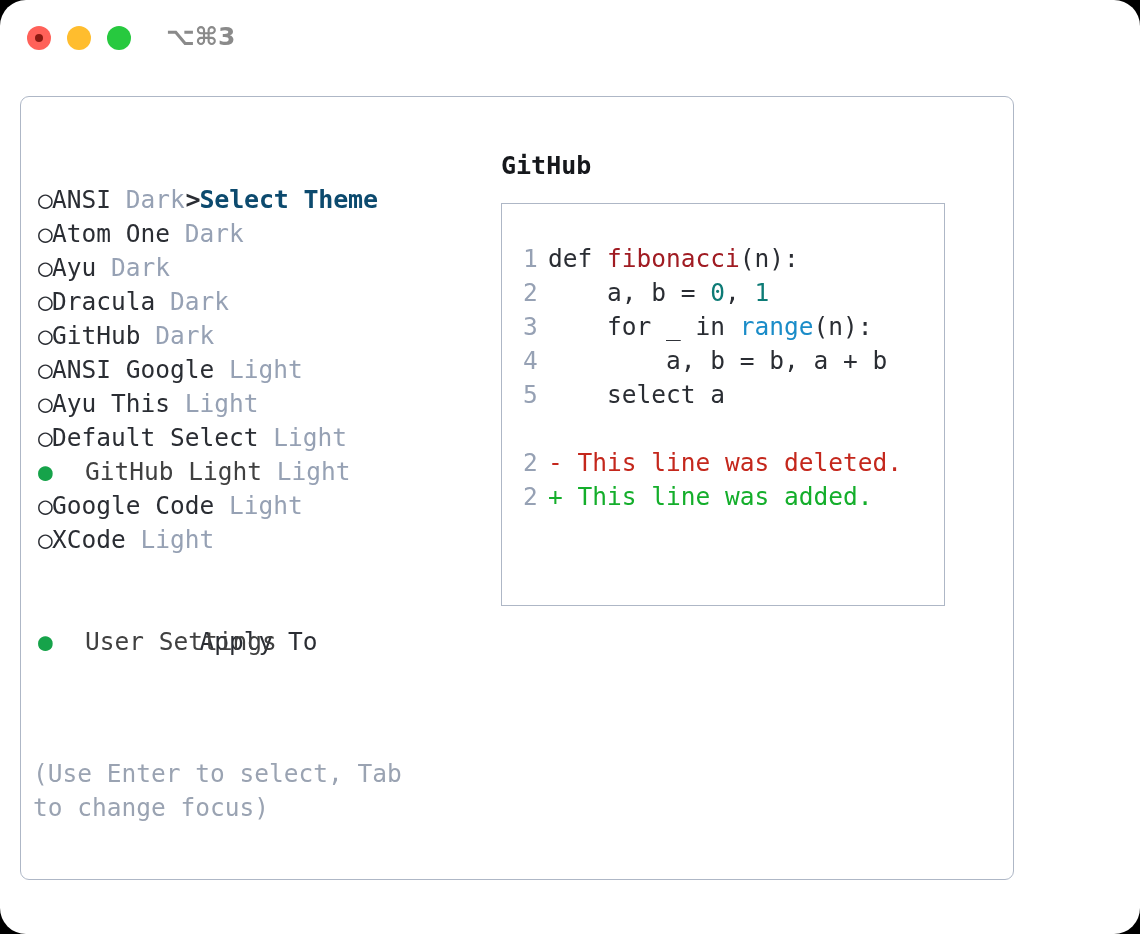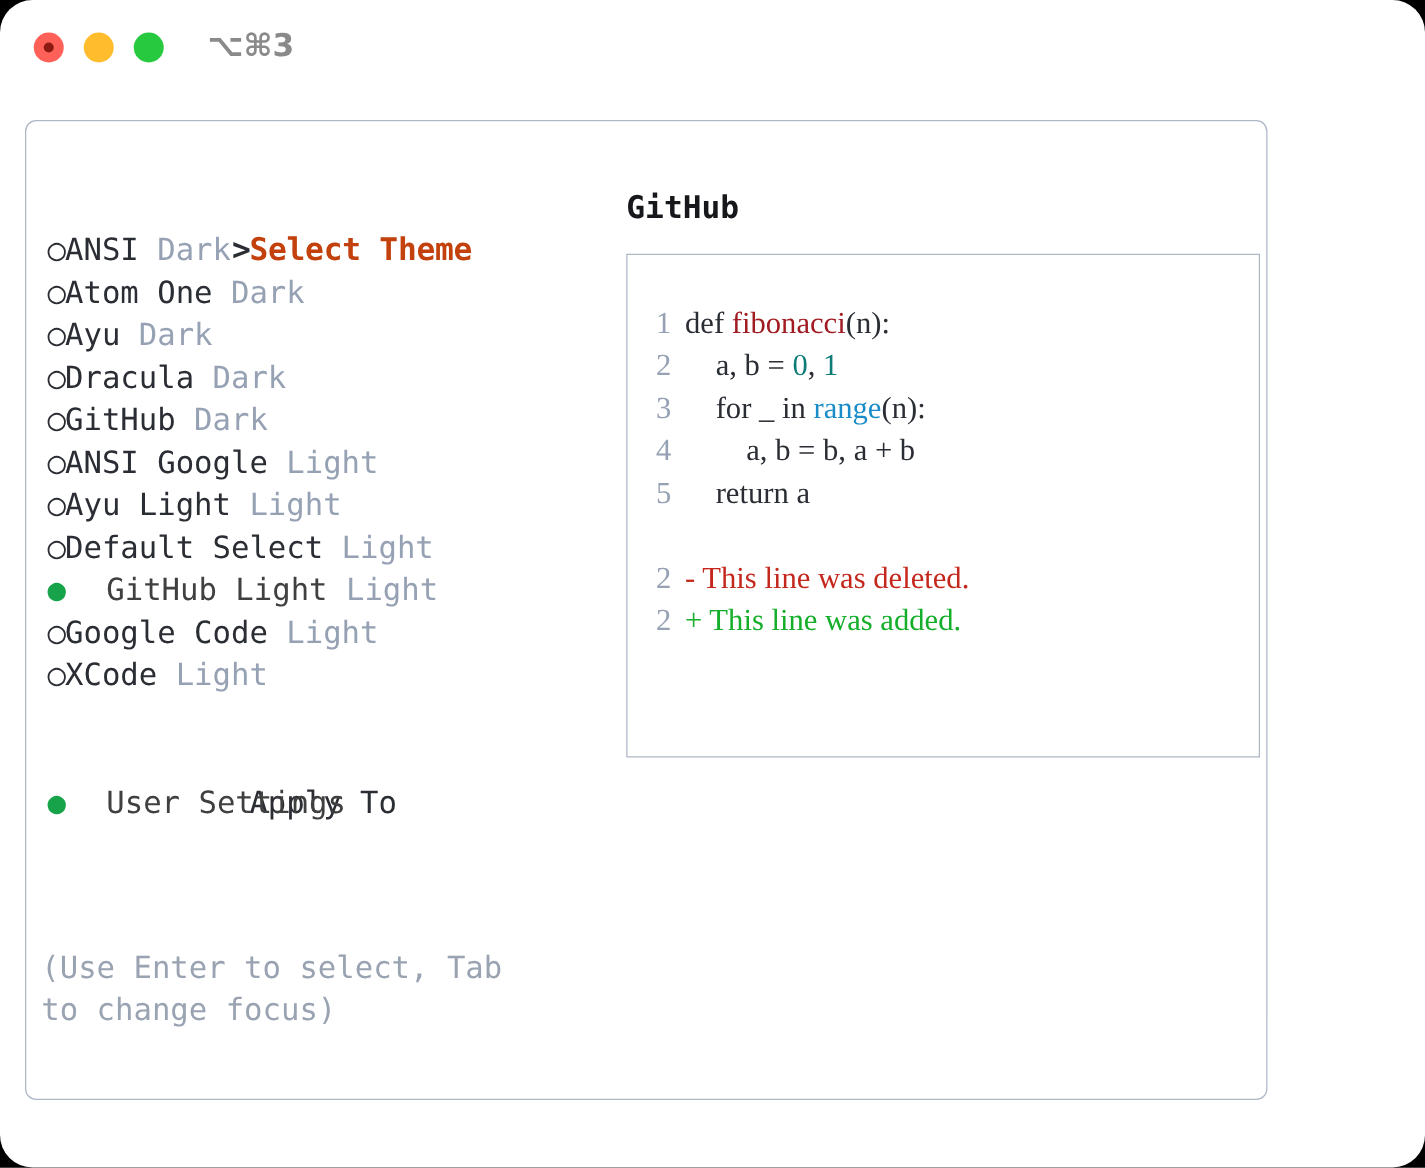--- a/index.html
+++ b/index.html
@@ -102,21 +102,21 @@
   .list-line {
     font-size: 24.5px;
     line-height: 34px;
     color: #2a2d33;
     white-space: pre;
     height: 34px;
   }
 
   .hdr {
     font-weight: 700;
-    color: #c2410c;
+    color: #0c4a6e;
     font-size: 25px;
     letter-spacing: -0.2px;
   }
 
   .marker {
     display: inline-block;
     width: 14px;
     color: #2a2d33;
   }
   .marker-sel { color: #16a34a; }
@@ -147,26 +147,25 @@
     font-size: 25px;
     font-weight: 700;
     color: #16181c;
     line-height: 34px;
     white-space: pre;
   }
   .preview-box {
     position: absolute;
     left: 0px;
     top: 54px;
-    width: 507px;
+    width: 444px;
     height: 403px;
     border: 1.6px solid #aeb7c6;
     box-sizing: border-box;
     background: #ffffff;
-    font-family: Liberation Serif, serif;
   }
   .code-area {
     position: absolute;
     left: 21px;
     top: 38px;
     right: 8px;
   }
   .code-line {
     font-size: 24.5px;
     line-height: 34px;
@@ -212,21 +211,21 @@
         <div class="list-line">
           <span class="marker hdr">&gt;</span><span class="hdr">Select Theme</span>
         </div>
         <div id="theme-list">
             <div class="list-line"><span class="marker">○</span><span>ANSI </span><span class="suffix">Dark</span></div>
             <div class="list-line"><span class="marker">○</span><span>Atom One </span><span class="suffix">Dark</span></div>
             <div class="list-line"><span class="marker">○</span><span>Ayu </span><span class="suffix">Dark</span></div>
             <div class="list-line"><span class="marker">○</span><span>Dracula </span><span class="suffix">Dark</span></div>
             <div class="list-line"><span class="marker">○</span><span>GitHub </span><span class="suffix">Dark</span></div>
             <div class="list-line"><span class="marker">○</span><span>ANSI Google </span><span class="suffix">Light</span></div>
-            <div class="list-line"><span class="marker">○</span><span>Ayu Light </span><span class="suffix">Light</span></div>
+            <div class="list-line"><span class="marker">○</span><span>Ayu This </span><span class="suffix">Light</span></div>
             <div class="list-line"><span class="marker">○</span><span>Default Select </span><span class="suffix">Light</span></div>
             <div class="list-line"><span class="marker marker-sel">●</span><span class="sel-label">GitHub Light </span><span class="suffix">Light</span></div>
             <div class="list-line"><span class="marker">○</span><span>Google Code </span><span class="suffix">Light</span></div>
             <div class="list-line"><span class="marker">○</span><span>XCode </span><span class="suffix">Light</span></div>
           </div>
 
         <div class="spacer"></div>
 
         <div class="list-line">
           <span class="marker"> </span><span>Apply To</span>
@@ -240,21 +239,21 @@
 
       <div class="right-col">
         <div class="preview-title">GitHub</div>
         <div class="preview-box">
           <div class="code-area">
             <div id="code-lines">
                 <div class="code-line"><span class="ln">1</span><span class="tok-pl">def </span><span class="tok-fn">fibonacci</span><span class="tok-pl">(n):</span></div>
                 <div class="code-line"><span class="ln">2</span><span class="tok-pl">    a, b = </span><span class="tok-num">0</span><span class="tok-pl">, </span><span class="tok-num">1</span></div>
                 <div class="code-line"><span class="ln">3</span><span class="tok-pl">    for _ in </span><span class="tok-kwf">range</span><span class="tok-pl">(n):</span></div>
                 <div class="code-line"><span class="ln">4</span><span class="tok-pl">        a, b = b, a + b</span></div>
-                <div class="code-line"><span class="ln">5</span><span class="tok-pl">    return a</span></div>
+                <div class="code-line"><span class="ln">5</span><span class="tok-pl">    select a</span></div>
               </div>
             <div class="diff-gap"></div>
             <div id="diff-lines">
                 <div class="code-line"><span class="ln">2</span><span class="diff-del">- This line was deleted.</span></div>
                 <div class="code-line"><span class="ln">2</span><span class="diff-add">+ This line was added.</span></div>
               </div>
           </div>
         </div>
       </div>
 

